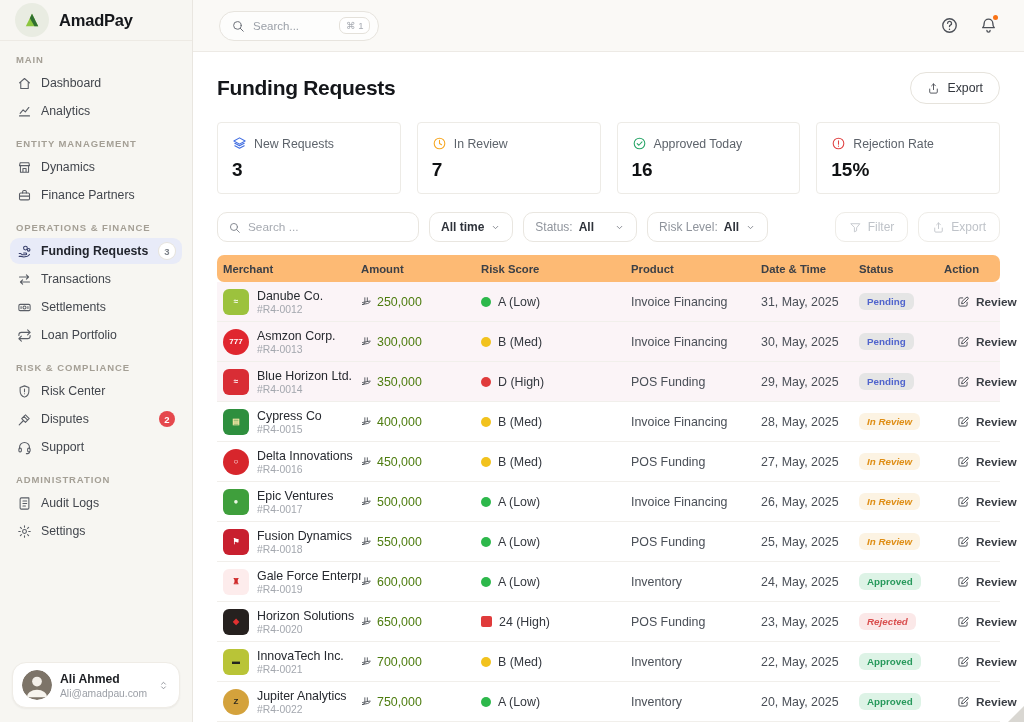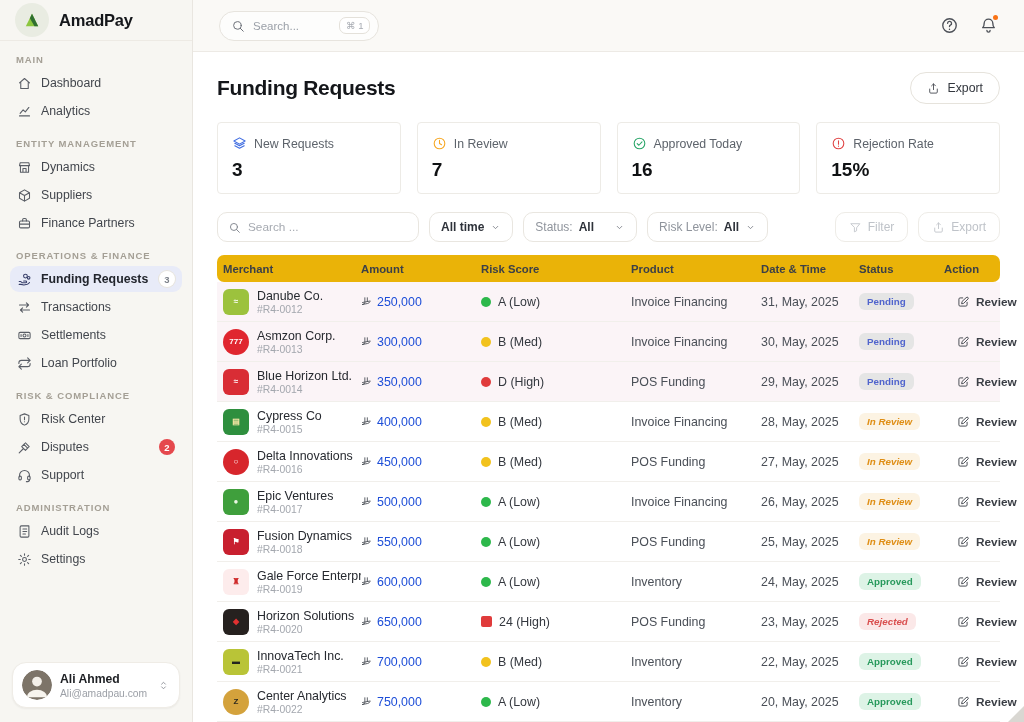--- a/index.html
+++ b/index.html
@@ -64,32 +64,32 @@
   .f-btn { display:flex; align-items:center; gap:6px; height:30px; padding:2px 11px; border:1px solid #e9e6e0; border-radius:10px; background:#fff; font-size:12px; font-family:inherit; color:#2e323a; font-weight:bold; cursor:pointer; }
   .f-btn .muted { color:#8f949c; font-weight:normal; }
   .f-btn .chev { width:11px; height:11px; color:#6f737b; }
   .status-dot { width:8px; height:8px; border-radius:50%; }
   .right-tools { margin-left:auto; display:flex; gap:10px; }
   .tool-btn { display:flex; align-items:center; gap:6px; height:30px; padding:0 13px; border:1px solid #eeece7; border-radius:10px; background:#fff; font-size:12px; font-family:inherit; color:#bfc3c9; cursor:pointer; }
   .tool-btn .ic { width:13px; height:13px; color:#c3c6cc; }
 
   
   .tgrid { display:grid; grid-template-columns:138px 120px 150px 130px 98px 85px 1fr; align-items:center; }
-  .thead { background:#eab308; border-radius:7px; height:27px; font-size:11.3px; font-weight:bold; color:#3c4047; padding:0 6px; }
+  .thead { background:#fdba74; border-radius:7px; height:27px; font-size:11.3px; font-weight:bold; color:#3c4047; padding:0 6px; }
   .trow { height:40px; border-bottom:1px solid #f1efeb; padding:0 6px; cursor:pointer; }
   .trow.m-highlight { background:#fbf4f7; }
   .cell { display:flex; align-items:center; min-width:0; }
   .c-merchant { gap:8px; }
   .mlogo { width:26px; height:26px; border-radius:6px; display:flex; align-items:center; justify-content:center; font-size:8px; font-weight:bold; font-style:normal; flex:none; overflow:hidden; }
   .mlogo.m-oval { border-radius:50%; }
   .mlogo i { font-style:normal; }
   .mtext { display:flex; flex-direction:column; gap:1px; min-width:0; }
   .mname { font-size:12.4px; color:#26292f; white-space:nowrap; overflow:hidden; }
   .mid { font-size:10.4px; color:#a3a7ae; }
-  .c-amount { gap:5px; font-size:12.4px; color:#1d4ed8; }
+  .c-amount { gap:5px; font-size:12.4px; color:#4d7c0f; }
   .c-amount .ic { width:11px; height:11px; color:#4a4e55; }
   .c-risk { gap:7px; font-size:12.4px; color:#34383f; }
   .risk-dot { width:10px; height:10px; border-radius:50%; flex:none; }
   .risk-dot.m-square { border-radius:2px; width:11px; height:11px; }
   .c-product, .c-date { font-size:12.4px; color:#4a4f57; }
   .badge { font-size:9.8px; font-weight:bold; padding:3px 8px; border-radius:6px; white-space:nowrap; }
   .badge.m-pending { background:#e5e5e5; color:#5064cd; }
   .badge.m-in-review { background:#fcf3e3; color:#df8e14; font-style:italic; }
   .badge.m-approved { background:#ddf3e6; color:#27995c; }
   .badge.m-rejected { background:#fbe8e8; color:#d94f4f; font-style:italic; }
@@ -143,29 +143,20 @@
           <div class="nav-item">
             <span class="ic nav-ic">
             <svg viewBox="0 0 24 24" fill="none" stroke="currentColor" stroke-width="1.7" stroke-linecap="round" stroke-linejoin="round">
               <path d="M5 4.5 H19 L20 9 H4 Z M5.5 9 V19.5 H18.5 V9 M9.5 19.5 V13.5 H14.5 V19.5"></path>
             </svg>
           </span>
             <span class="nav-text">Dynamics</span>
 
           </div>
 
-          <div class="nav-item">
-            <span class="ic nav-ic">
-            <svg viewBox="0 0 24 24" fill="none" stroke="currentColor" stroke-width="1.7" stroke-linecap="round" stroke-linejoin="round">
-              <path d="M12 3 L20 7.5 V16.5 L12 21 L4 16.5 V7.5 Z M4 7.5 L12 12 L20 7.5 M12 12 V21"></path>
-            </svg>
-          </span>
-            <span class="nav-text">Suppliers</span>
-
-          </div>
 
           <div class="nav-item">
             <span class="ic nav-ic">
             <svg viewBox="0 0 24 24" fill="none" stroke="currentColor" stroke-width="1.7" stroke-linecap="round" stroke-linejoin="round">
               <rect x="4" y="8" width="16" height="11" rx="2"></rect>
               <path d="M9 8 V6 a2 2 0 0 1 2 -2 h2 a2 2 0 0 1 2 2 V8 M4 13 H20"></path>
             </svg>
           </span>
             <span class="nav-text">Finance Partners</span>
 
@@ -871,21 +862,21 @@
             </button>
           </div>
         </div>
 
         <div class="tgrid trow">
           <div class="cell c-merchant">
             <span class="mlogo m-oval" style="background: rgb(212, 162, 60); color: rgb(44, 42, 31);">
               <i>Z</i>
             </span>
             <span class="mtext">
-              <span class="mname">Center Analytics</span>
+              <span class="mname">Jupiter Analytics</span>
               <span class="mid">#R4-0022</span>
             </span>
           </div>
           <div class="cell c-amount">
             <span class="ic">
               <svg viewBox="0 0 20 20" fill="none" stroke="currentColor" stroke-width="1.6" stroke-linecap="round" stroke-linejoin="round">
                 <path d="M7 3.2 v8.5 q0 3.4 -4.2 3.9 M11.5 3.2 v6.3 M2.8 11.8 l13.6 -2.7 M2.8 15.4 l9.2 -1.8 q3.4 -0.8 4.4 -3.1"></path>
               </svg>
             </span>
             <span>750,000</span>

